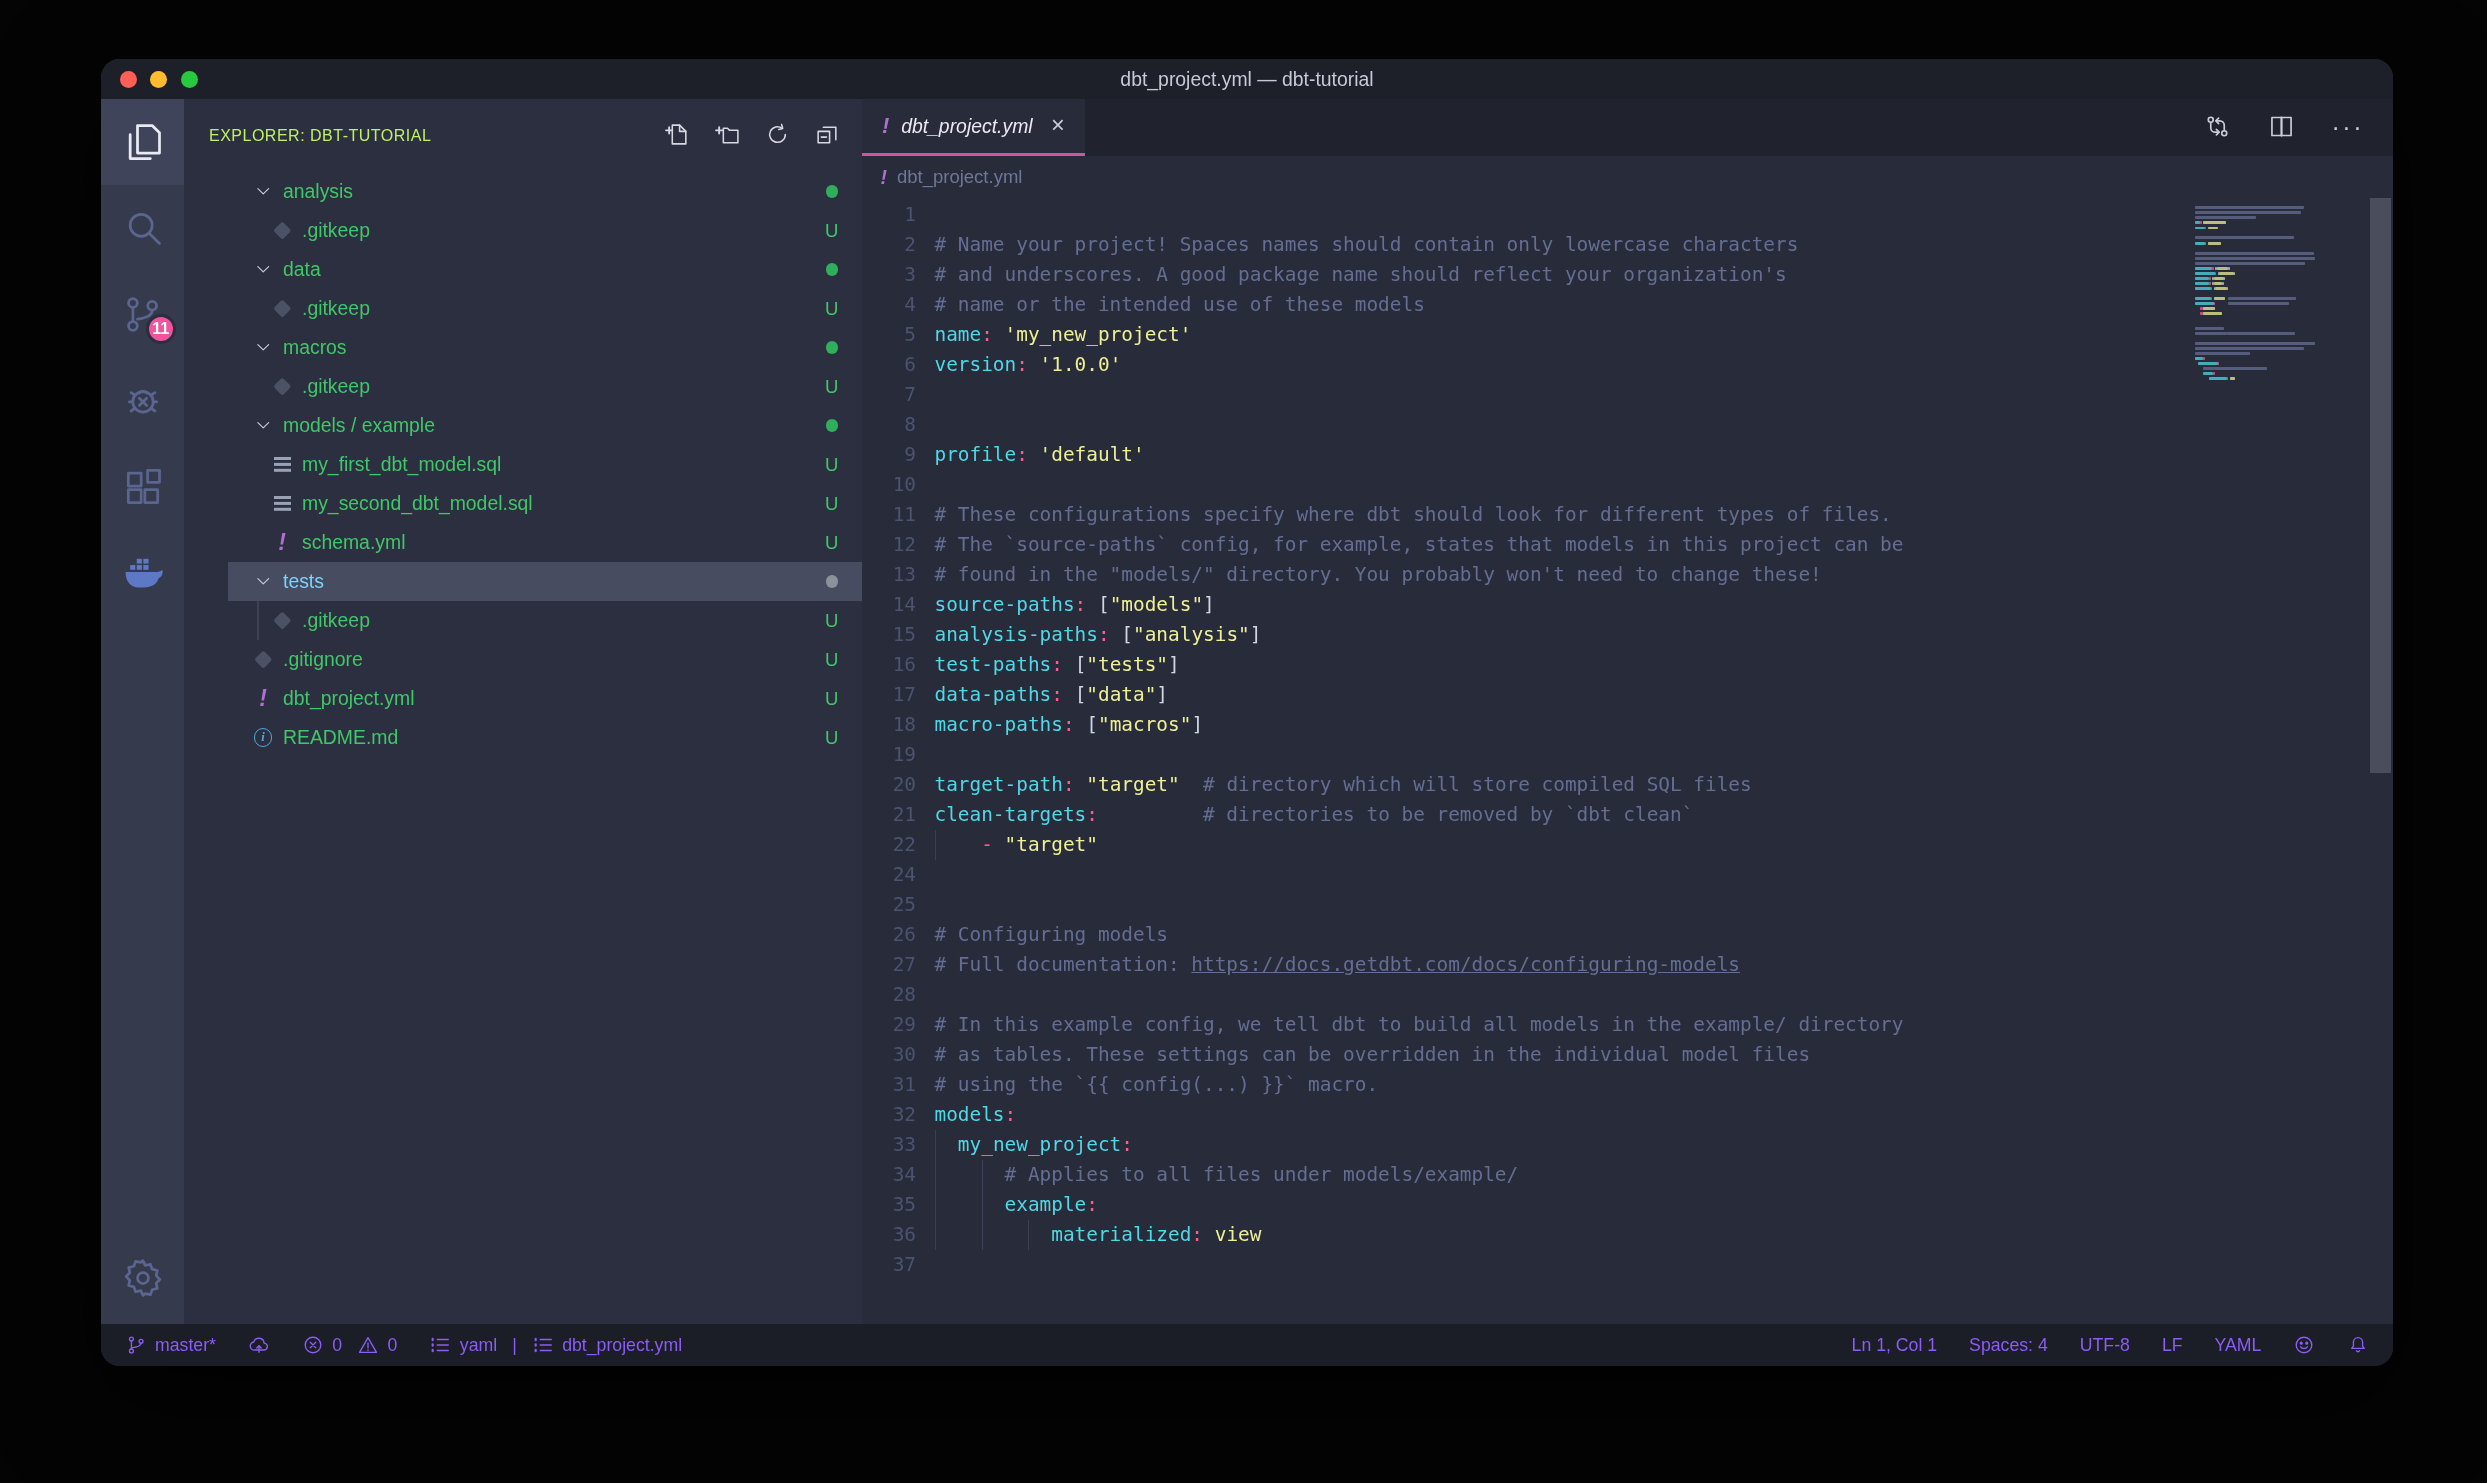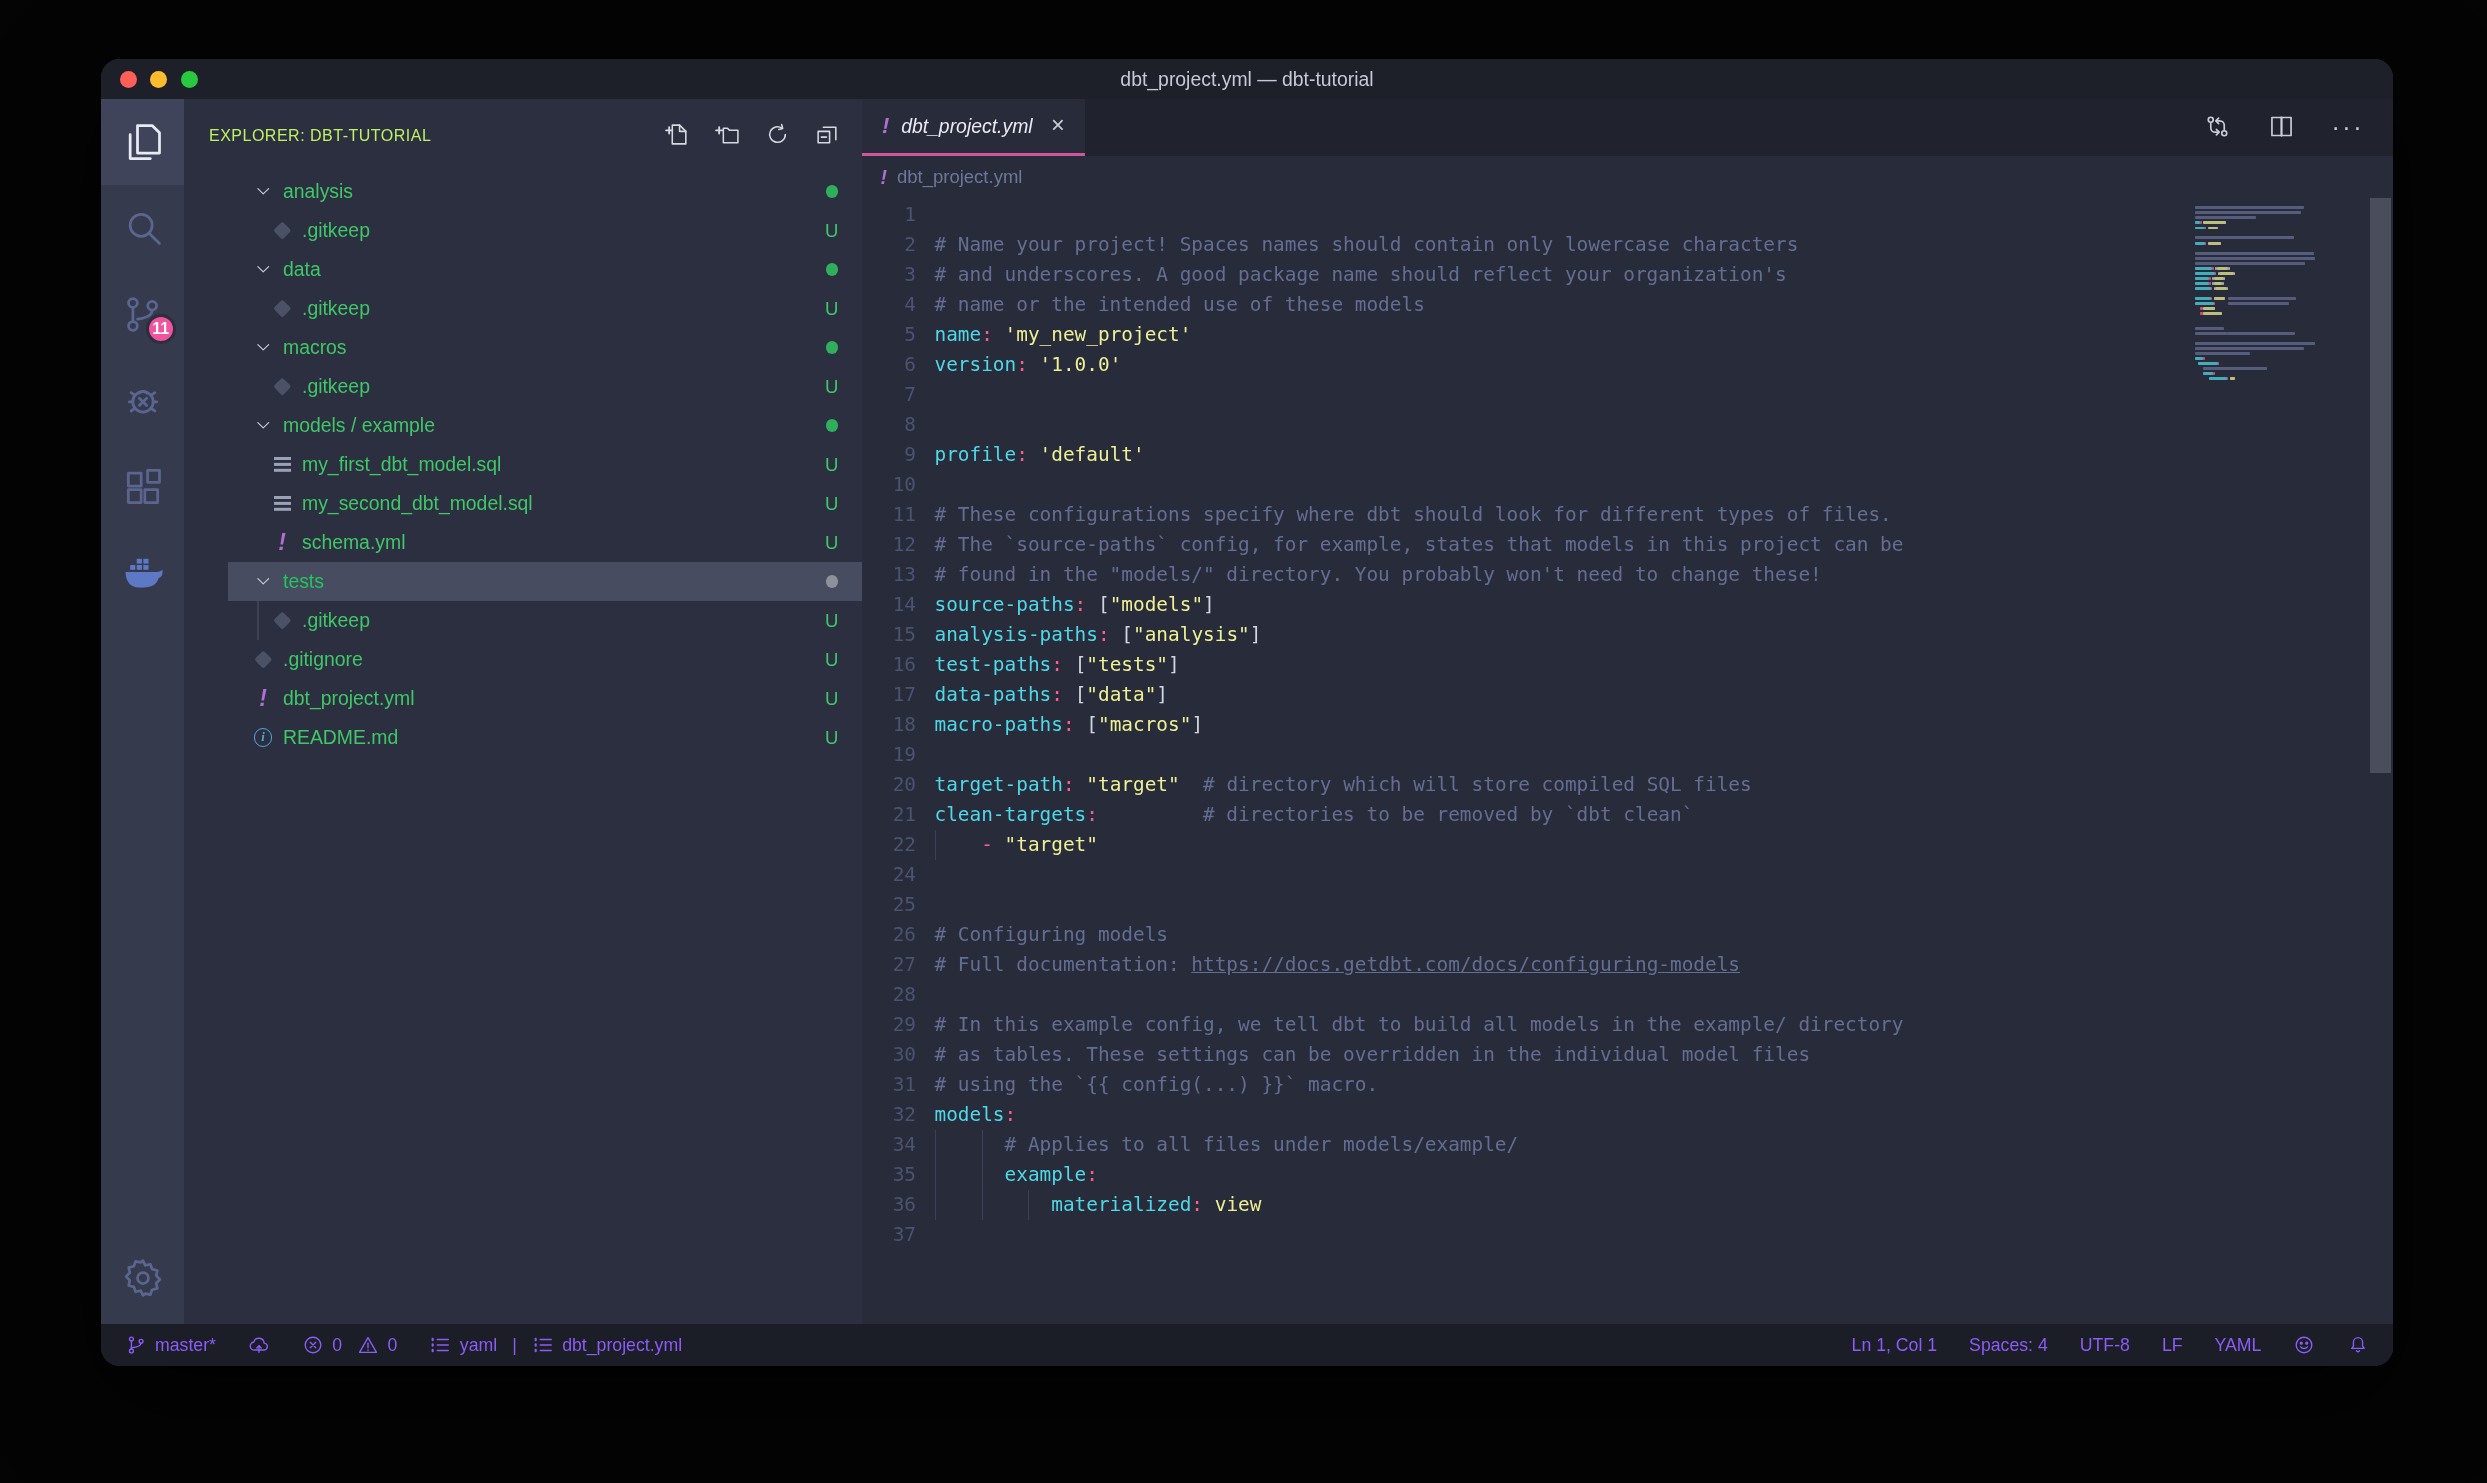--- a/index.html
+++ b/index.html
@@ -35,21 +35,21 @@
   
   .sidebar{width:678px;background:var(--sb);flex:none;display:flex;flex-direction:column;}
   .sb-header{height:73px;display:flex;align-items:center;padding:0 22px 0 25px;flex:none;}
   .sb-title{flex:1;color:#bef264;font-size:16px;letter-spacing:0.5px;}
   .sb-actions{display:flex;gap:25px;color:#d6d9e2;}
   .sb-actions svg{width:25px;height:25px;}
   .tree{flex:1;overflow:hidden;padding-left:44px;}
   .row{height:39px;display:flex;align-items:center;padding:0 23.6px 0 20px;position:relative;
        font-size:19.4px;color:var(--green);}
   .row.child{padding-left:39px;}
-  .row.selected{background:var(--sel);color:#22c55e;}
+  .row.selected{background:var(--sel);color:#7dd3fc;}
   .twist{width:30px;flex:none;display:flex;align-items:center;justify-content:center;color:#c8ccd8;}
   .twist svg{width:18.5px;height:18.5px;}
   .ficon{width:30px;flex:none;display:flex;align-items:center;justify-content:center;}
   .flabel{margin-left:5px;flex:1;white-space:nowrap;overflow:hidden;}
   .fbadge{font-size:18.5px;margin-left:8.4px;}
   .gdot{width:12.6px;height:12.6px;border-radius:50%;background:var(--dot-green);margin-left:8.4px;}
   .gdot.gray{background:#8d919b;}
   .tree-guide{position:absolute;left:29px;top:0;bottom:0;width:1.7px;background:#3d4152;}
   .git-ic{width:12.6px;height:12.6px;background:#4b5265;transform:rotate(45deg);border-radius:2.5px;}
   .sql-ic{width:17px;height:2.5px;background:#9aa2b5;box-shadow:0 5.9px 0 #9aa2b5,0 11.8px 0 #9aa2b5;margin-top:-11.8px;}
@@ -460,20 +460,24 @@
             </div>
             <div class="cl">
               <span class="ln">31</span>
               <span class="lc"><span class="c"># using the `{{ config(...) }}` macro.</span></span>
             </div>
             <div class="cl">
               <span class="ln">32</span>
               <span class="lc"><span class="k">models</span><span class="p">:</span></span>
             </div>
             <div class="cl">
+              <span class="ln">33</span>
+              <span class="lc"><span class="g" style="left: 0px;"></span><span class="t">  </span><span class="k">my_new_project</span><span class="p">:</span></span>
+            </div>
+            <div class="cl">
               <span class="ln">34</span>
               <span class="lc"><span class="g" style="left: 0px;"></span><span class="g" style="left: 47px;"></span><span class="t">      </span><span class="c"># Applies to all files under models/example/</span></span>
             </div>
             <div class="cl">
               <span class="ln">35</span>
               <span class="lc"><span class="g" style="left: 0px;"></span><span class="g" style="left: 47px;"></span><span class="t">      </span><span class="k">example</span><span class="p">:</span></span>
             </div>
             <div class="cl">
               <span class="ln">36</span>
               <span class="lc"><span class="g" style="left: 0px;"></span><span class="g" style="left: 47px;"></span><span class="g" style="left: 93px;"></span><span class="t">          </span><span class="k">materialized</span><span class="p">:</span><span class="s"> view</span></span>

